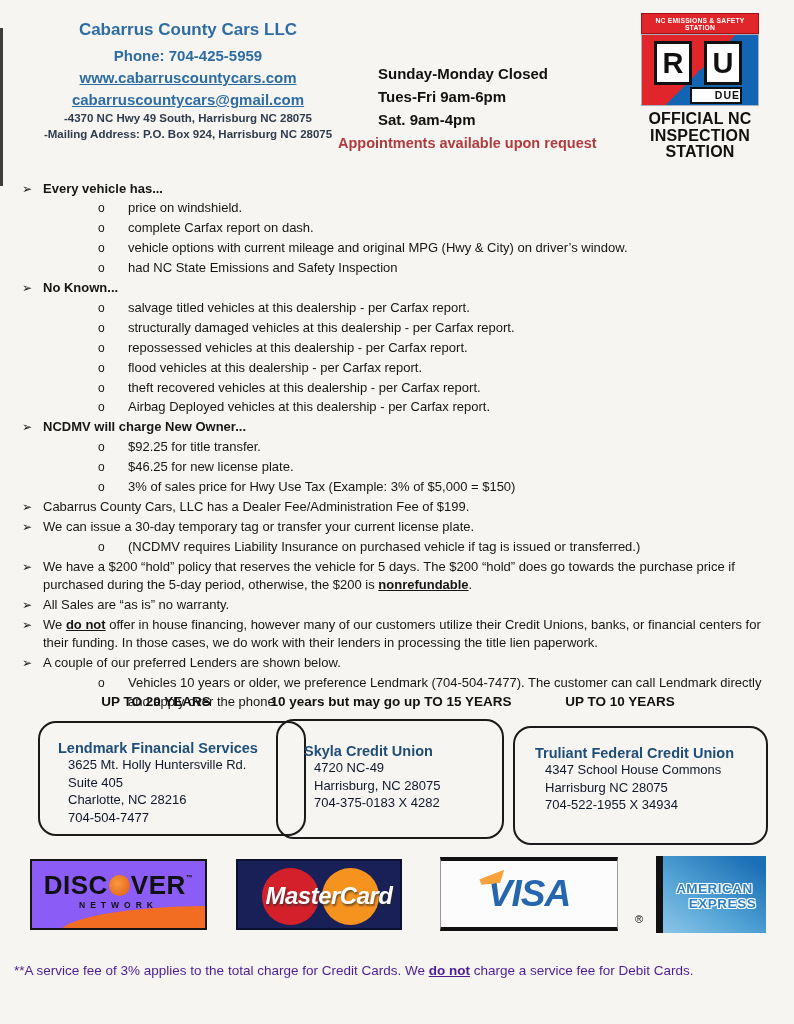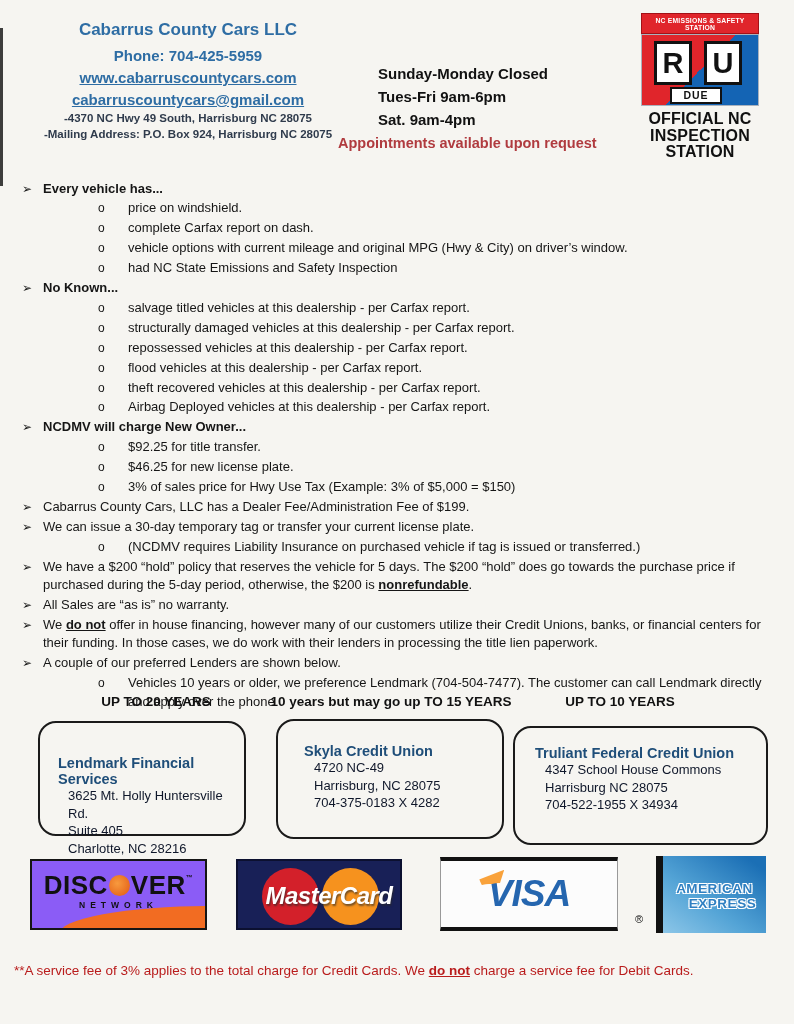--- a/index.html
+++ b/index.html
@@ -19,39 +19,39 @@
   .hours { position:absolute; left:338px; top:62px; width:310px; }
   .h-line { margin-left:40px; font-size:15px; font-weight:bold; color:#111; line-height:23px; }
   .h-note { margin-top:4px; font-size:14.5px; font-weight:bold; color:#b03b3f; }
 
   
   .badge-wrap { position:absolute; left:630px; top:13px; width:140px; text-align:center; }
   .badge-banner { width:118px; margin:0 auto; background:#e0252b; color:#fff; font-size:6.8px; font-weight:bold; letter-spacing:.2px; padding:2.5px 1px; border:1px solid #a31117; }
   .badge-main { position:relative; width:118px; height:72px; margin:0 auto; background:linear-gradient(135deg,#e0252b 0 50%,#1464b4 50% 100%); border:1px solid #aab2bd; }
   .lbox { position:absolute; top:6px; width:38px; height:44px; background:#fff; border:3px solid #111; color:#111; font-weight:900; font-size:29px; line-height:38px; text-align:center; }
   .lbox.r { left:12px; } .lbox.u { left:62px; }
-  .due { position:absolute; left:28px; top:52px; width:52px; height:17px; background:#fff; border:2px solid #111; color:#111; font-weight:900; font-size:10.5px; line-height:13px; letter-spacing:1px; text-align:center; }
+  .due { position:absolute; left:48px; top:52px; width:52px; height:17px; background:#fff; border:2px solid #111; color:#111; font-weight:900; font-size:10.5px; line-height:13px; letter-spacing:1px; text-align:right; }
   .badge-caption { margin-top:5px; color:#101010; font-weight:900; font-size:16px; line-height:16.5px; letter-spacing:.2px; }
 
   
   .bullets { position:absolute; left:22px; top:178px; width:760px; font-size:13px; line-height:18.4px; color:#161616; }
   .b-item { display:flex; }
   .b-item.lvl1 { margin-top:1.5px; }
   .b-item.lvl1 .marker { width:21px; flex:0 0 21px; font-size:12px; }
   .b-item.lvl2 { margin-left:76px; margin-top:1.5px; }
   .b-item.lvl2 .marker { width:30px; flex:0 0 30px; font-size:12px; }
   .btext { flex:1; }
   .bold { font-weight:bold; }
   .underline { text-decoration:underline; }
 
   
   .col-heading { position:absolute; top:694px; font-size:13.5px; font-weight:bold; color:#111; text-align:center; }
   .ch1 { left:40px; width:232px; } .ch2 { left:268px; width:246px; } .ch3 { left:505px; width:230px; }
   .lender-box { position:absolute; border:2px solid #1a1a1a; border-radius:18px; background:transparent; }
-  .lb1 { left:38px; top:721px; width:208px; height:115px; padding:32px 8px 0 18px; }
+  .lb1 { left:38px; top:721px; width:268px; height:115px; padding:17px 8px 0 18px; }
   .lb2 { left:276px; top:719px; width:228px; height:120px; padding:22px 8px 4px 26px; }
   .lb3 { left:513px; top:726px; width:255px; height:119px; padding:17px 8px 0 20px; }
   .lender-name { font-size:14.5px; font-weight:bold; color:#1f4e79; }
   .lender-line { font-size:13px; color:#0f172a; margin-left:10px; line-height:17.5px; }
 
   
   .card { position:absolute; overflow:hidden; }
   .discover { left:30px; top:859px; width:177px; height:71px; background:#8b5cf6; border:2px solid #151515; }
   .disc-row { display:flex; align-items:center; justify-content:center; margin-top:9px; font-weight:900; font-size:26px; letter-spacing:.5px; color:#111; }
   .disc-o { width:21px; height:21px; border-radius:50%; background:radial-gradient(circle at 40% 40%, #f79a3e, #e86c1f 70%); margin:0 1px; }
@@ -65,21 +65,21 @@
   .mc-label { position:absolute; left:0; right:0; top:21px; text-align:center; color:#fff; font-style:italic; font-weight:bold; font-size:24px; text-shadow:1px 2px 2px rgba(40,40,40,.65); letter-spacing:-.5px;padding-left:20px; }
   .visa { left:440px; top:857px; width:178px; height:74px; background:#fcfcfc; border-top:4px solid #111; border-bottom:4px solid #111; border-left:1px solid #999; border-right:1px solid #999; }
   .visa-label { text-align:center; margin-top:12px; color:#2566af; font-weight:900; font-style:italic; font-size:37px; letter-spacing:-1px; }
   .visa-flag { position:absolute; left:38px; top:10px; width:26px; height:13px; background:#f9a23b; clip-path:polygon(0 55%, 100% 0, 78% 100%, 8% 100%); transform:rotate(-6deg); }
   .amex { left:656px; top:856px; width:110px; height:77px; background:linear-gradient(215deg,#1b6fb5 10%,#54a4d6 60%,#8cc6e8 100%); border-left:7px solid #111; }
   .amex-line { text-align:center; font-size:13.5px; font-weight:800; letter-spacing:.5px; color:#2f80c2; text-shadow:-1px -1px 0 #fff,1px -1px 0 #fff,-1px 1px 0 #fff,1px 1px 0 #fff; }
   .amex-l1 { margin-top:25px; } .amex-l2 { margin-left:16px; }
   .reg-mark { position:absolute; left:635px; top:913px; font-size:11px; color:#111; }
 
   
-  .footer { position:absolute; left:14px; top:963px; width:775px; font-size:13.5px; color:#b91c1c; }
+  .footer { position:absolute; left:14px; top:963px; width:775px; font-size:13.5px; color:#4c1d95; }
 </style>
 </head>
 <body>
 
 <div class="page">
 
   <div class="scan-line"></div>
 
   <div class="hdr-left">
     <div class="company">Cabarrus County Cars LLC</div>

